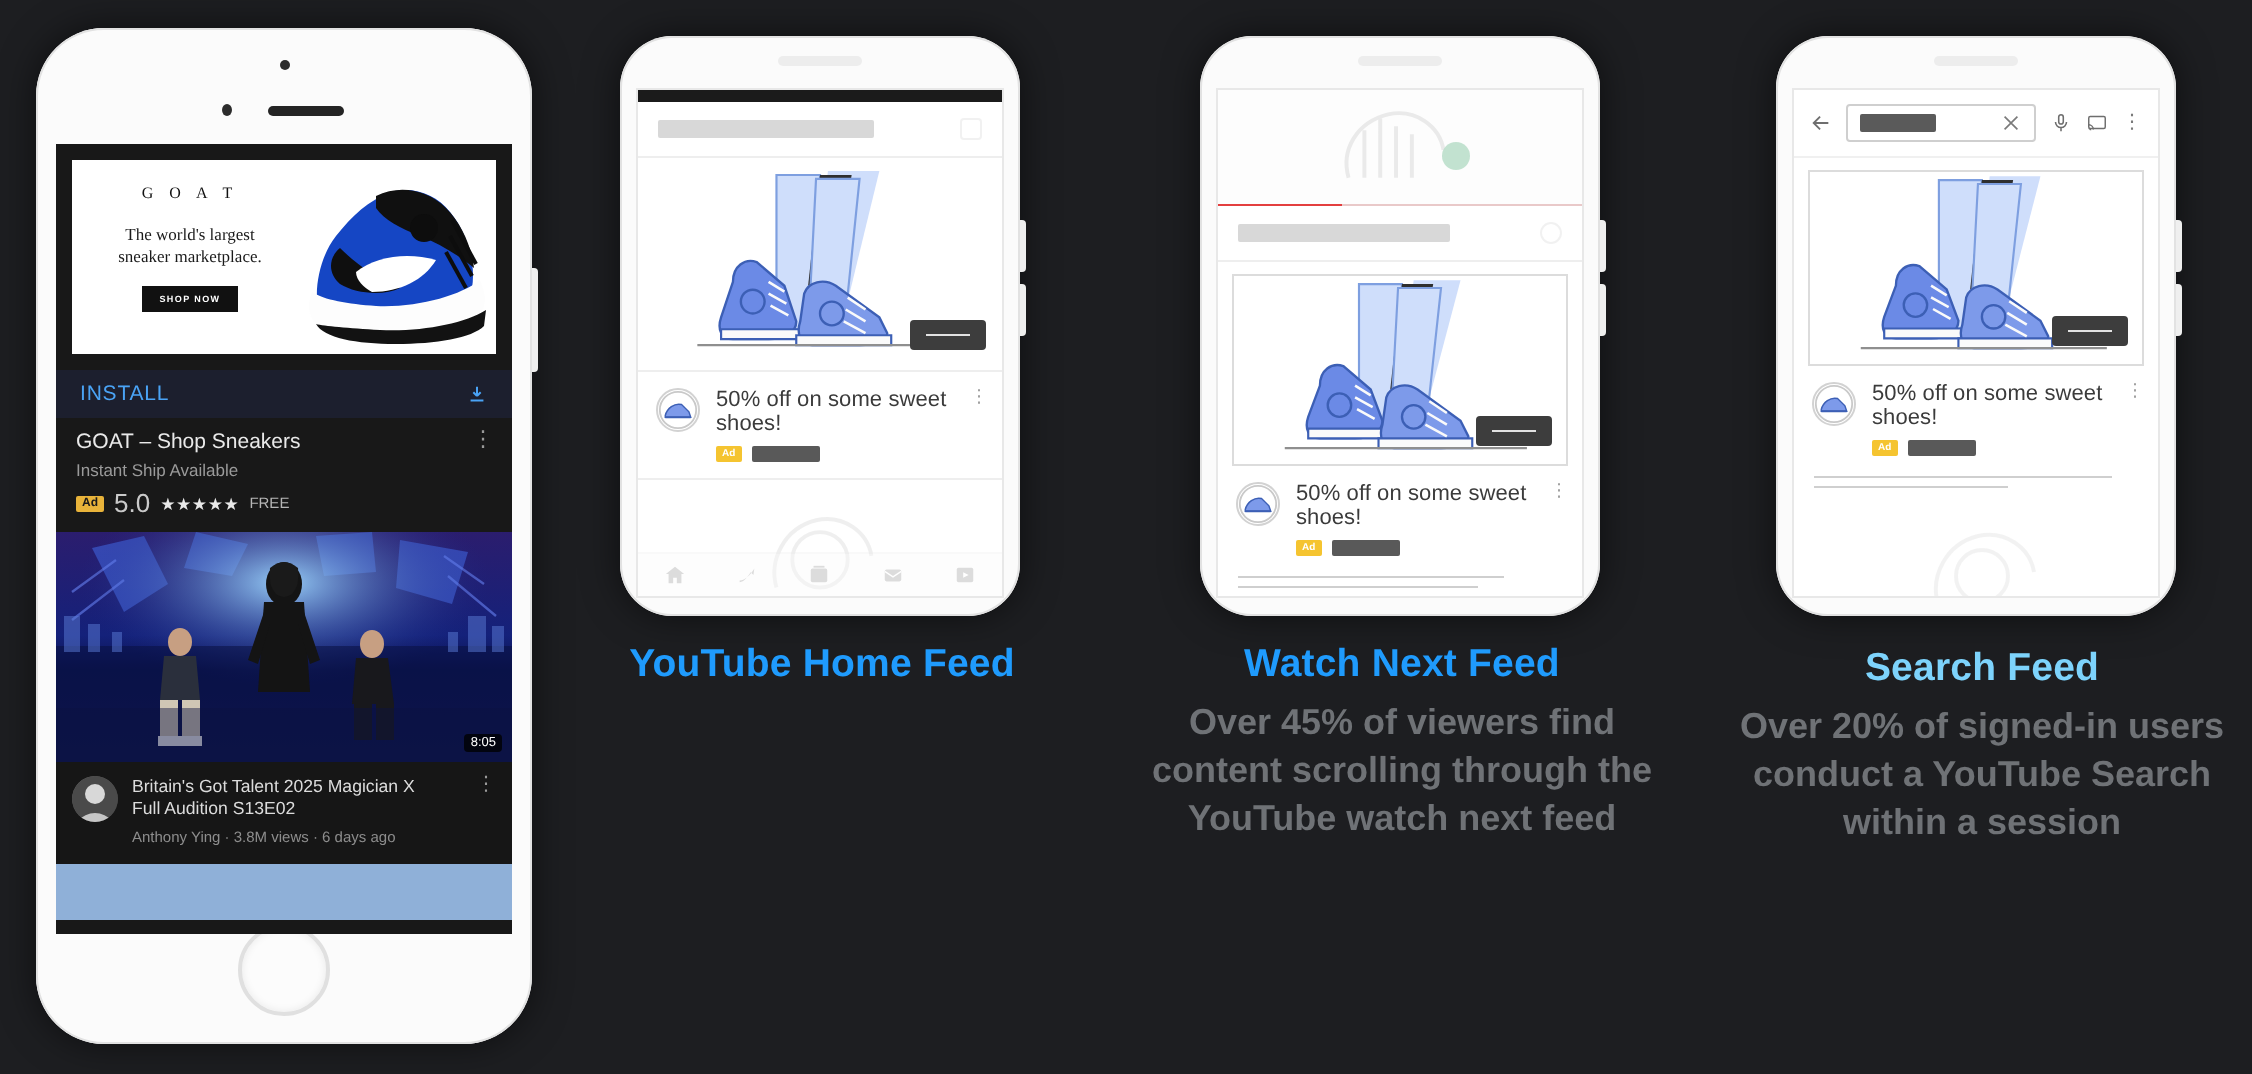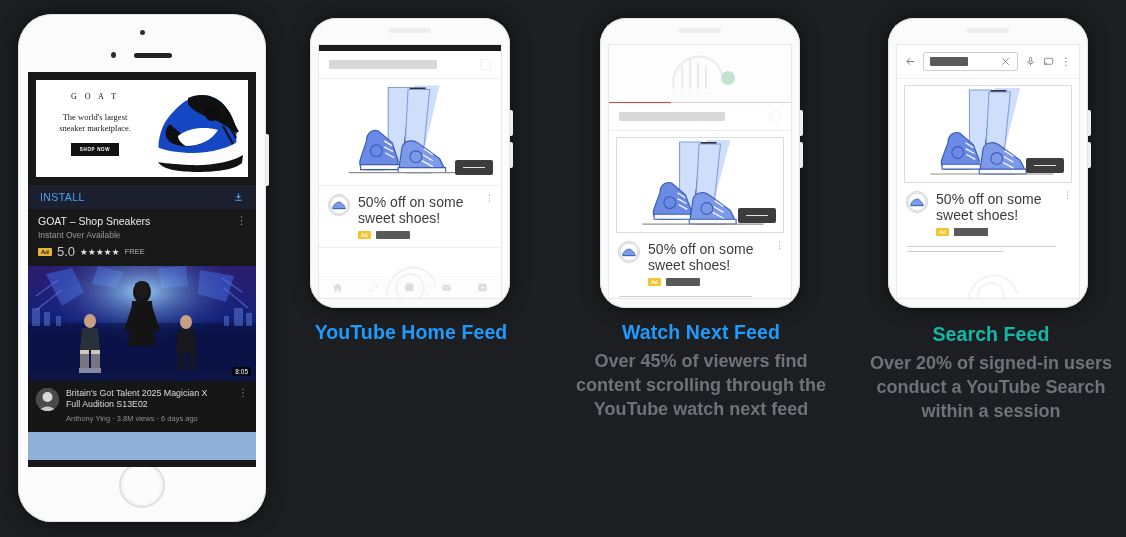--- a/index.html
+++ b/index.html
@@ -91,21 +91,21 @@
 
   .illus { position:relative; background:#fff; overflow:hidden; }
   .cta-pill { position:absolute; background:#3d3d3d; border-radius:2px;
               display:flex; align-items:center; justify-content:center; }
   .cta-pill i { display:block; width:58%; height:1.6px; background:#e2e2e2; }
 
   .ad-row { display:flex; gap:8px; align-items:flex-start; padding:8px 9px; position:relative;
             background:#fff; }
   .ad-av { width:22px; height:22px; border-radius:50%; border:1px solid #d2d2d2;
            flex:none; position:relative; overflow:hidden; background:#fff; }
-  .ad-txt { font-size:14px; color:#3b3b3b; letter-spacing:.05px; }
+  .ad-txt { font-size:11px; color:#3b3b3b; letter-spacing:.05px; }
   .ad-sub { display:flex; align-items:center; gap:5px; margin-top:5px; }
   .ad-chip-sm { background:#f5c430; color:#fff; font-size:5px; font-weight:bold;
                 padding:1.5px 3px; border-radius:1px; line-height:1; }
   .ad-kebab { position:absolute; right:7px; top:9px; color:#9b9b9b; font-size:9px; line-height:7.5px; }
 
   .lines { padding:2px 10px 6px 10px; }
   .lines div { height:1.4px; background:#cfcfcf; margin-bottom:3.5px; }
 
   .bottom-nav { position:absolute; left:0; right:0; bottom:0; height:22px; background:#fcfcfc;
                 border-top:1px solid #eee; display:flex; align-items:center;
@@ -171,21 +171,21 @@
         <span class="lbl">INSTALL</span>
         <svg class="dl-arrow" viewBox="0 0 24 24">
           <path d="M12 3v10m0 0l-4-4m4 4l4-4" stroke="#4aa3f5" stroke-width="2.2" fill="none"></path>
           <path d="M5 18h14" stroke="#4aa3f5" stroke-width="2.2"></path>
         </svg>
       </div>
 
       <div class="app-row">
         <div class="kebab-v">⋮</div>
         <div class="app-title">GOAT – Shop Sneakers</div>
-        <div class="app-sub">Instant Over Available</div>
+        <div class="app-sub">Instant Ship Available</div>
         <div class="app-meta">
           <span class="ad-chip">Ad</span>
           <span class="rating">5.0</span>
           <span class="stars">★★★★★</span>
           <span class="free">FREE</span>
         </div>
       </div>
 
       <div class="vid-thumb">
         <svg viewBox="0 0 228 115" style="display:block;width:100%;height:100%;">
@@ -511,17 +511,17 @@
   </div>
 
   <div class="cap" id="cap1">
     <div class="cap-title" style="color: rgb(31, 155, 253);">YouTube Home Feed</div>
   </div>
   <div class="cap" id="cap2">
     <div class="cap-title" style="color: rgb(31, 155, 253);">Watch Next Feed</div>
     <div class="cap-body" style="color: rgb(111, 114, 118);">Over 45% of viewers find content scrolling through the YouTube watch next feed</div>
   </div>
   <div class="cap" id="cap3">
-    <div class="cap-title" style="color: #14b8a6;">Search Feed</div>
+    <div class="cap-title" style="color: #7dd3fc;">Search Feed</div>
     <div class="cap-body" style="color: rgb(111, 114, 118);">Over 20% of signed-in users conduct a YouTube Search within a session</div>
   </div>
 
 </div>
 
 </body></html>

